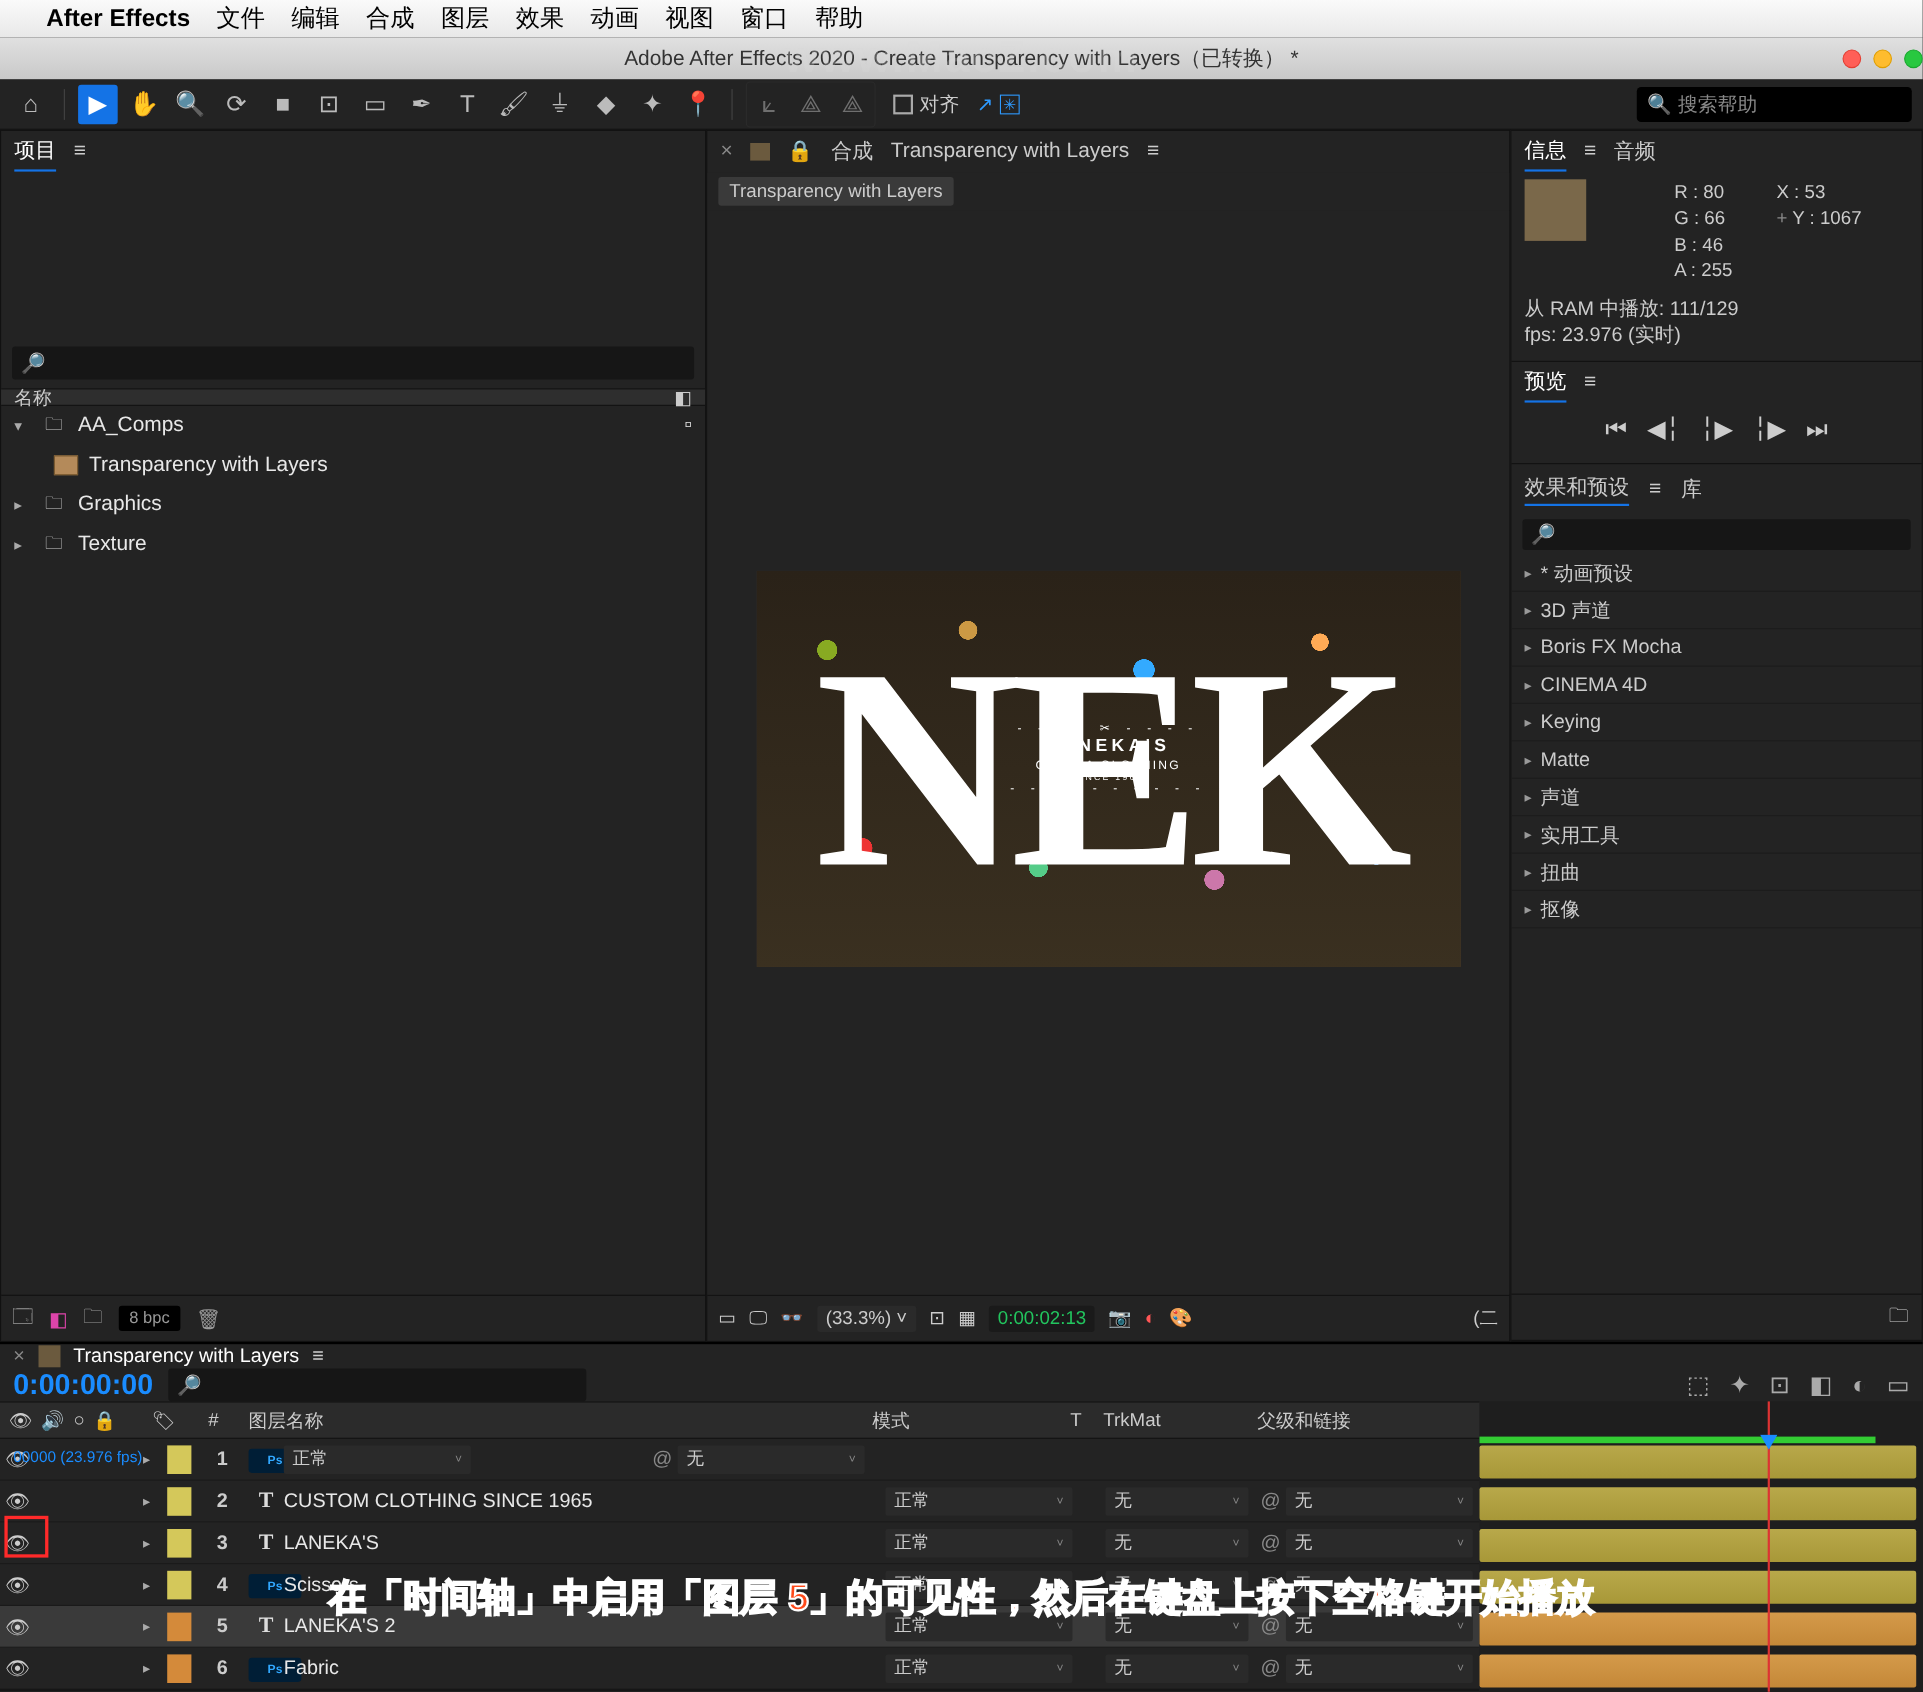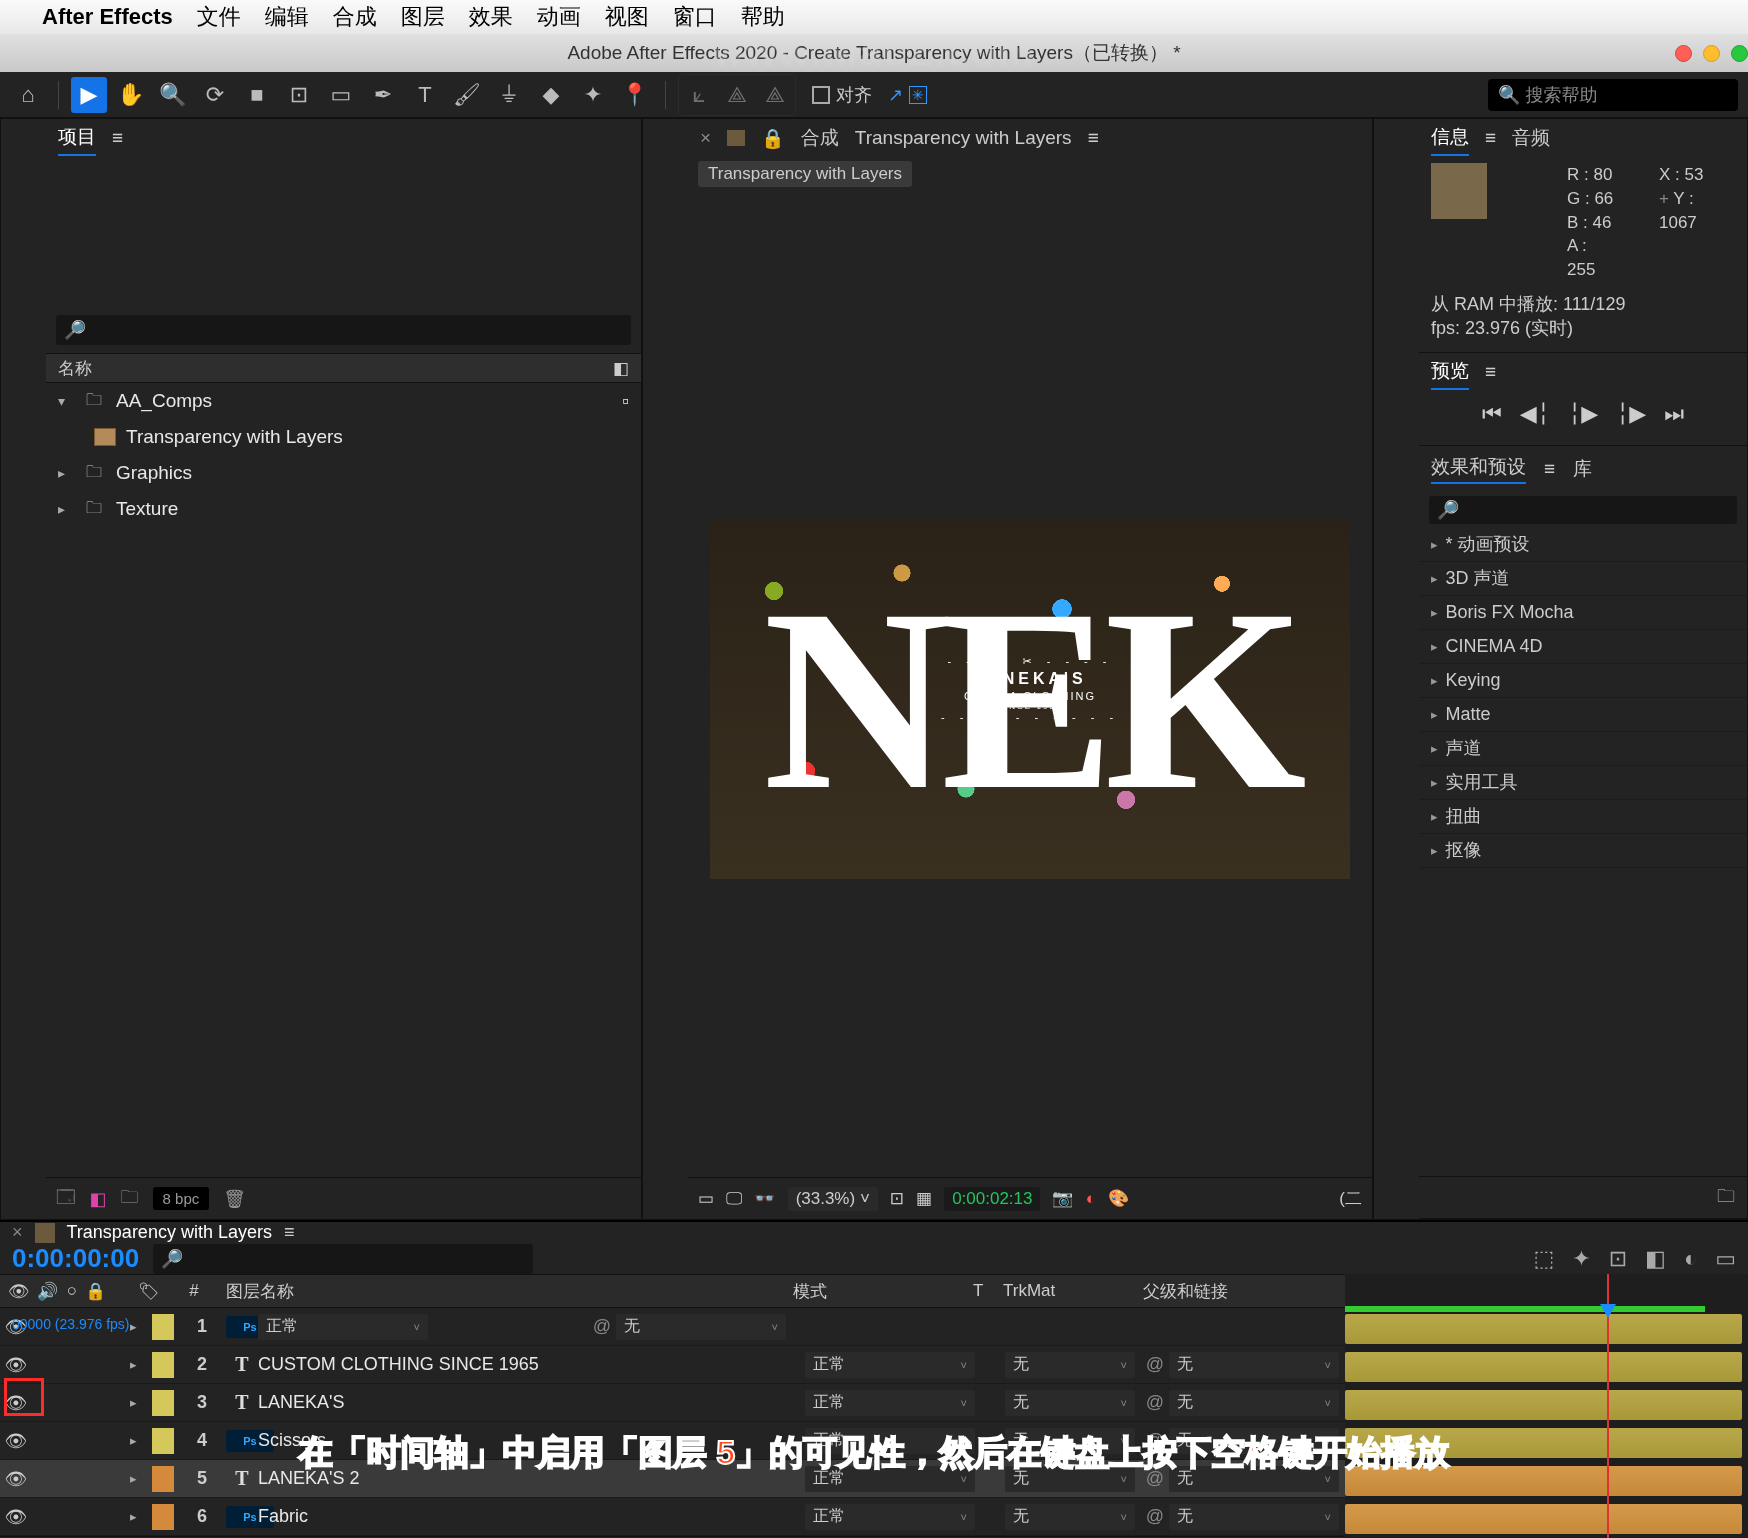--- a/index.html
+++ b/index.html
@@ -22,32 +22,32 @@
 .toolbar { height: 46px; background: #232323; border-bottom:1px solid #111; display:flex; align-items:center; padding:0 10px; gap:6px; }
 .tbtn { width:36px; height:36px; border-radius:3px; display:flex; align-items:center; justify-content:center; color:#bbb; font-size:22px; }
 .tbtn.active { background:#1473e6; color:#fff; }
 .toolbar .sep { width:1px; height:28px; background:#444; margin:0 6px; }
 .toolbar .grp { display:flex; align-items:center; gap:2px; padding:2px; border:1px solid #333; border-radius:4px; }
 .toolbar .right { margin-left:auto; display:flex; align-items:center; gap:10px; }
 .search { background:#000; height:32px; border-radius:4px; display:flex; align-items:center; padding:0 10px; color:#888; width:250px; }
 
 
 .main { display:flex; height: calc(100% - 34px - 38px - 46px - 318px); }
-.panel { background:#232323; border:1px solid #111; display:flex; flex-direction:column;padding-left:45px; }
+.panel { background:#232323; border:1px solid #111; display:flex; flex-direction:column; }
 .panel.project { width: 642px; }
 .panel.comp { flex:1; }
 .panel.right { width: 375px; display:flex; flex-direction:column; }
 .phead { height:38px; display:flex; align-items:center; padding:0 12px; gap:16px; color:#ccc; font-size:19px; }
 .phead .tab { padding:4px 0; }
 .phead .tab.active { color:#fff; border-bottom:2px solid #1473e6; }
 .stack { flex:1; overflow:auto; }
 
 
 .project .searchfield { margin:8px 10px; background:#161616; border-radius:3px; height:30px; display:flex; align-items:center; padding:0 8px; color:#888; }
-.project .colhead { background:#2e2e2e; height:30px; display:flex; align-items:center; padding:0 12px; font-size:17px; border-top:1px solid #111;border-bottom:1px solid #111;}
+.project .colhead { background:#2e2e2e; height:16px; display:flex; align-items:center; padding:0 12px; font-size:17px; border-top:1px solid #111;border-bottom:1px solid #111;}
 .prow { height:36px; display:flex; align-items:center; padding:0 12px; gap:10px; font-size:19px; font-family: Georgia, serif; color:#e8e8e8; }
 .prow .twisty { color:#aaa; font-size:14px; width:14px; }
 .prow .ico { width:24px; height:20px; display:inline-flex; align-items:center; justify-content:center; font-size:16px; }
 .prow.sub { padding-left:48px; }
 .folder-ico { color:#ccc; }
 .comp-ico { width:22px;height:18px;background:#b48a5a;border:1px solid #7a5a30;display:inline-block; }
 .project .footer { height:42px; border-top:1px solid #111; display:flex; align-items:center; padding:0 10px; gap:14px; color:#999; margin-top:auto;}
 .pill { background:#000; padding:3px 10px; border-radius:3px; font-size:15px; }
 
 

